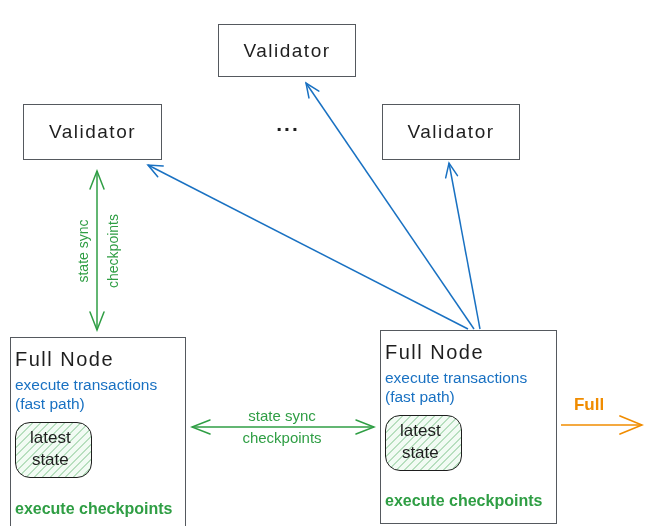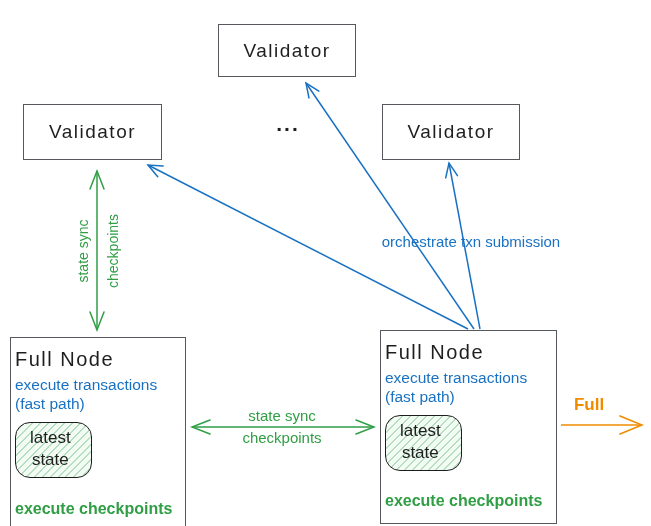--- a/index.html
+++ b/index.html
@@ -116,18 +116,17 @@
       <div>latest</div>
       <div>state</div>
     </div>
     <div class="fn-green">execute checkpoints</div>
   </div>
 
   <div class="label lbl-vertical">
     <span>state sync</span>
     <span>checkpoints</span>
   </div>
-  <div class="label lbl-orchestrate">orchestrate txn submission</div>
   <div class="label lbl-mid-sync-1">state sync</div>
   <div class="label lbl-mid-sync-2">checkpoints</div>
   <div class="label lbl-rpcs">Full</div>
 
 </div>
 
 </body></html>

